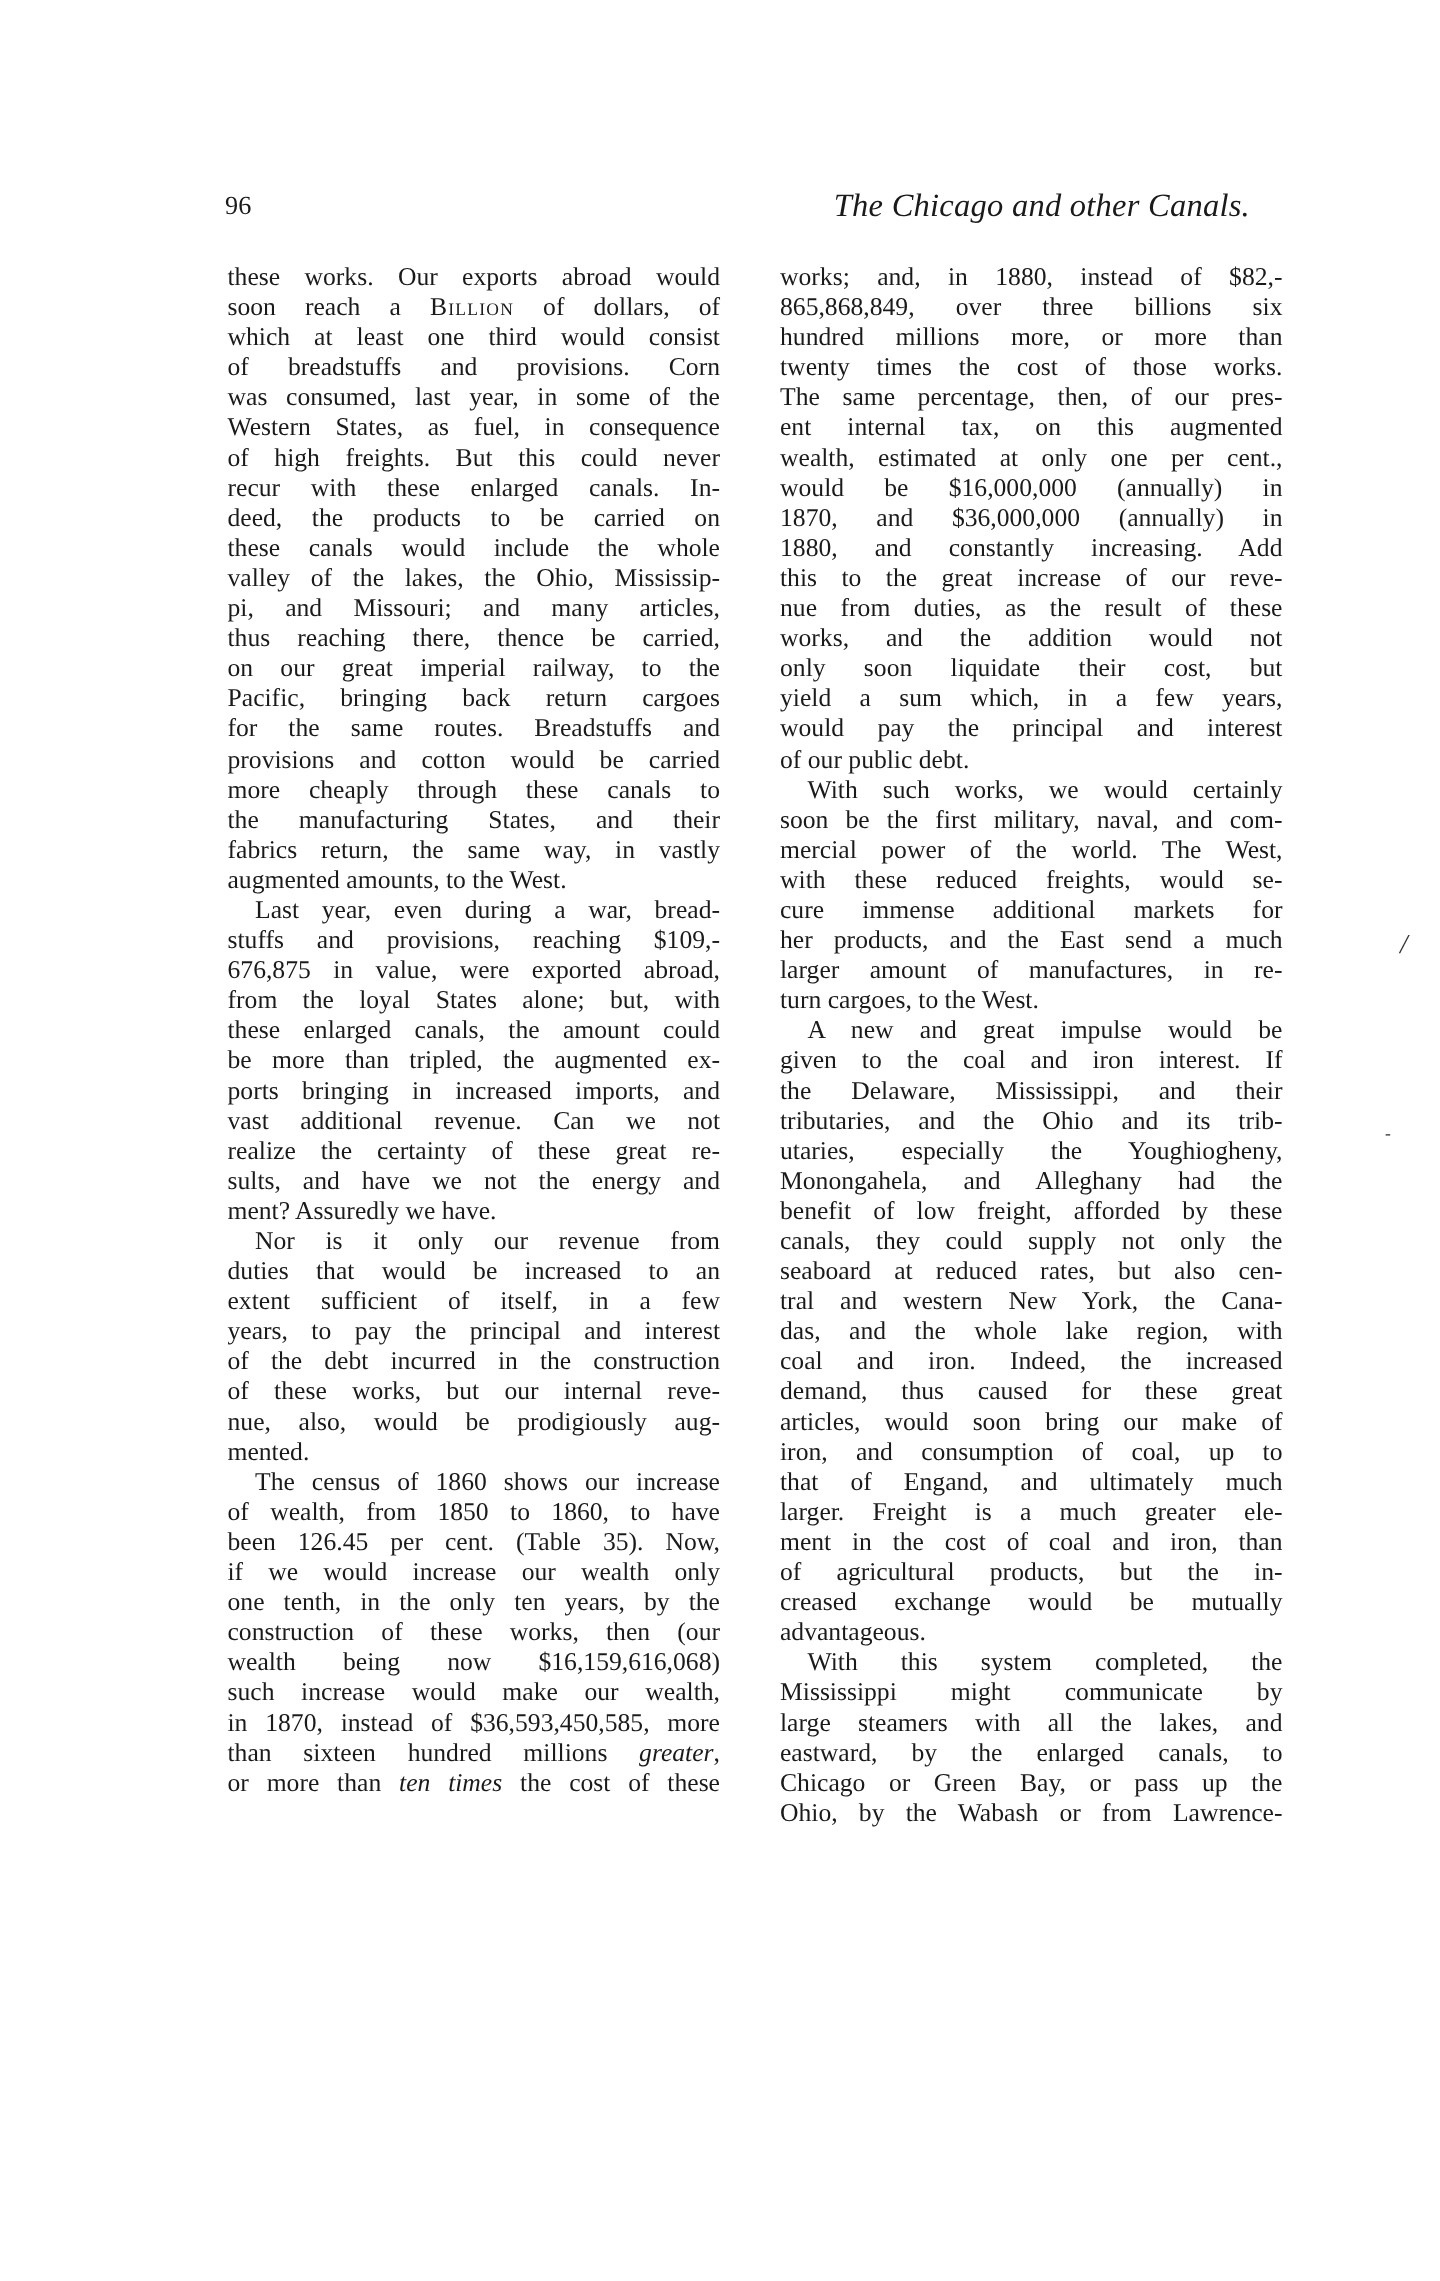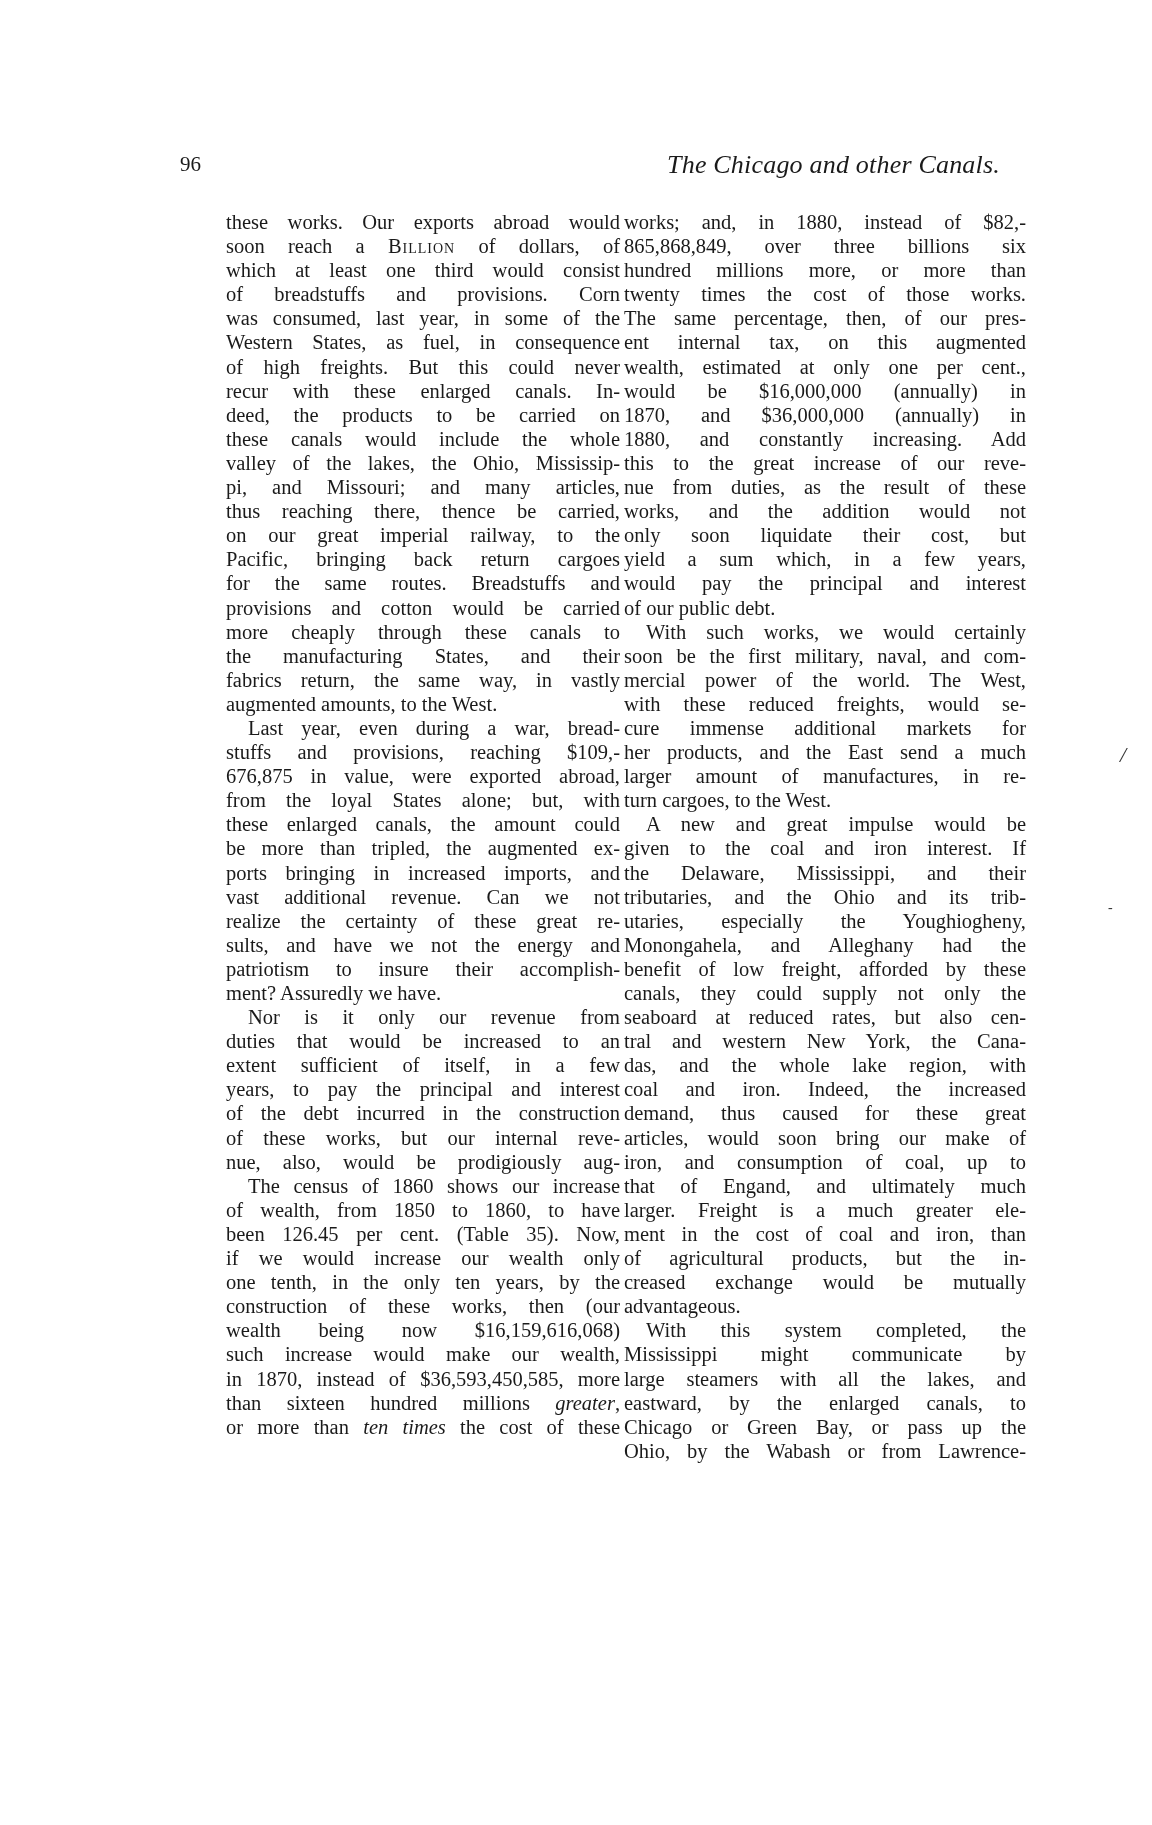--- a/index.html
+++ b/index.html
@@ -37,21 +37,21 @@
       font-family: "Liberation Serif", serif;
       letter-spacing: 0.2px;
     }
     .column {
       position: absolute;
       top: 210px;
       font-family: "Liberation Serif", serif;
       font-size: 20.5px;
       line-height: 24.1px;
     }
-    .col-left { left: 182px; width: 394px; margin-left: 44px; }
+    .col-left { left: 182px; width: 394px; }
     .col-right { left: 624px; width: 402px; }
     .line {
       display: block;
       text-align: justify;
       text-align-last: justify;
       white-space: nowrap;
       height: 24.1px;
     }
     .line.last {
       text-align-last: left;
@@ -98,29 +98,29 @@
   <span class="line indent">Last year, even during a war, bread-</span>
   <span class="line">stuffs and provisions, reaching $109,-</span>
   <span class="line">676,875 in value, were exported abroad,</span>
   <span class="line">from the loyal States alone; but, with</span>
   <span class="line">these enlarged canals, the amount could</span>
   <span class="line">be more than tripled, the augmented ex-</span>
   <span class="line">ports bringing in increased imports, and</span>
   <span class="line">vast additional revenue. Can we not</span>
   <span class="line">realize the certainty of these great re-</span>
   <span class="line">sults, and have we not the energy and</span>
-  <span class="line">patriotism to insure their accomplish-</span>
   <span class="line last">ment? Assuredly we have.</span>
   <span class="line indent">Nor is it only our revenue from</span>
   <span class="line">duties that would be increased to an</span>
   <span class="line">extent sufficient of itself, in a few</span>
   <span class="line">years, to pay the principal and interest</span>
   <span class="line">of the debt incurred in the construction</span>
   <span class="line">of these works, but our internal reve-</span>
   <span class="line">nue, also, would be prodigiously aug-</span>
+  <span class="line last">mented.</span>
   <span class="line indent">The census of 1860 shows our increase</span>
   <span class="line">of wealth, from 1850 to 1860, to have</span>
   <span class="line">been 126.45 per cent. (Table 35). Now,</span>
   <span class="line">if we would increase our wealth only</span>
   <span class="line">one tenth, in the only ten years, by the</span>
   <span class="line">construction of these works, then (our</span>
   <span class="line">wealth being now $16,159,616,068)</span>
   <span class="line">such increase would make our wealth,</span>
   <span class="line">in 1870, instead of $36,593,450,585, more</span>
   <span class="line"><span>than sixteen hundred millions </span><span class="it">greater</span><span>,</span></span>

